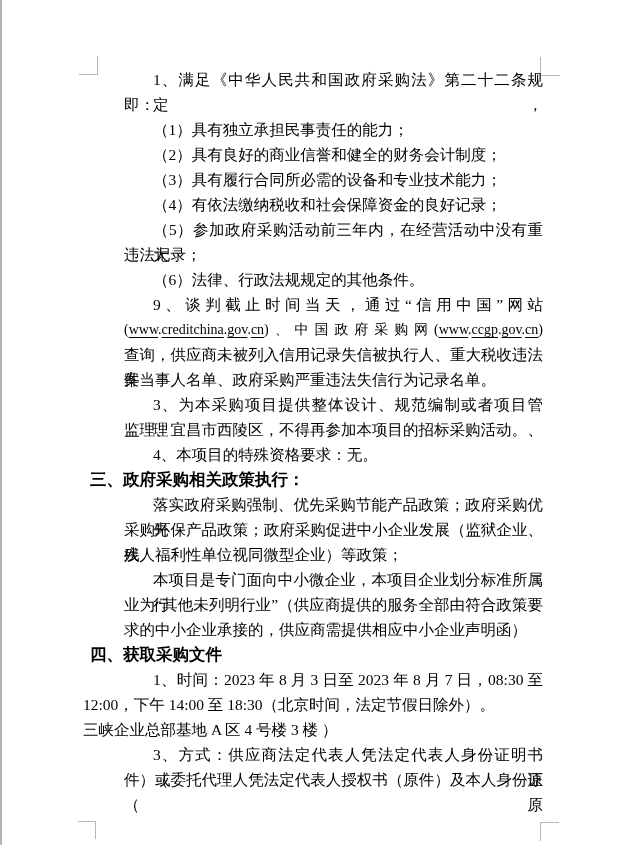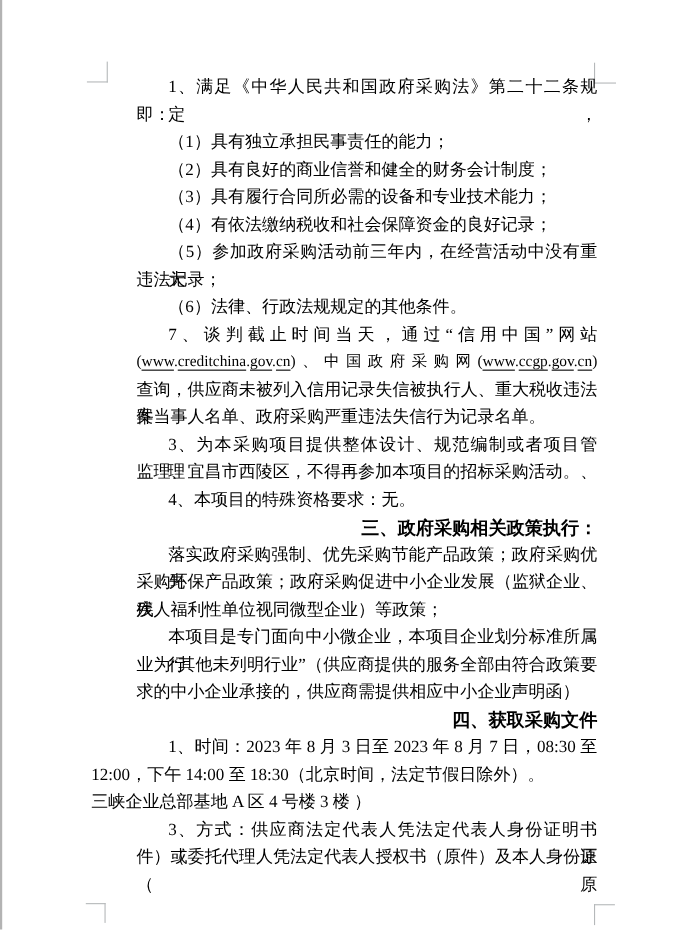--- a/index.html
+++ b/index.html
@@ -34,21 +34,21 @@
     font-size:15.5px;line-height:25px;
   }
   .line{
     height:25px;white-space:pre;overflow:visible;
     text-align:left;
   }
   .line.margin{padding-left:8px;font-size:16.5px;}
   .line.flush{padding-left:1px;}
   .line.hang{padding-left:42px;}
   .line.first{padding-left:71px;}
-  .line.bold{font-weight:700;text-align:right;}
+  .line.bold{font-weight:700;}
   .line.fill{
     white-space:normal;
     text-align:justify;
     text-align-last:justify;
     text-justify:inter-character;
   }
   .line.url{font-size:14px;letter-spacing:0;}
   .squiggle{
     text-decoration-line:underline;
     text-decoration-style:wavy;
@@ -70,21 +70,21 @@
   <div class="text-area" id="doc-lines">
       <div class="line first fill">1、满足《中华人民共和国政府采购法》第二十二条规定，</div>
       <div class="line hang">即：</div>
       <div class="line first">（1）具有独立承担民事责任的能力；</div>
       <div class="line first">（2）具有良好的商业信誉和健全的财务会计制度；</div>
       <div class="line first">（3）具有履行合同所必需的设备和专业技术能力；</div>
       <div class="line first">（4）有依法缴纳税收和社会保障资金的良好记录；</div>
       <div class="line first fill">（5）参加政府采购活动前三年内，在经营活动中没有重大</div>
       <div class="line hang">违法记录；</div>
       <div class="line first">（6）法律、行政法规规定的其他条件。</div>
-      <div class="line first fill">7、谈判截止时间当天，通过“信用中国”网站</div>
+      <div class="line first fill">9、谈判截止时间当天，通过“信用中国”网站</div>
       <div class="line hang fill url"><span>(</span><span class="squiggle">www</span><span>.</span><span class="squiggle">creditchina</span><span>.</span><span class="squiggle">gov</span><span>.</span><span class="squiggle">cn</span><span>)、中国政府采购网(</span><span class="squiggle">www</span><span>.</span><span class="squiggle">ccgp</span><span>.</span><span class="squiggle">gov</span><span>.</span><span class="squiggle">cn</span><span>)</span></div>
       <div class="line hang fill">查询，供应商未被列入信用记录失信被执行人、重大税收违法案</div>
       <div class="line hang">件当事人名单、政府采购严重违法失信行为记录名单。</div>
       <div class="line first fill">3、为本采购项目提供整体设计、规范编制或者项目管理、</div>
       <div class="line hang">监理、宜昌市西陵区，不得再参加本项目的招标采购活动。</div>
       <div class="line first">4、本项目的特殊资格要求：无。</div>
       <div class="line margin bold">三、政府采购相关政策执行：</div>
       <div class="line first fill">落实政府采购强制、优先采购节能产品政策；政府采购优先</div>
       <div class="line hang fill">采购环保产品政策；政府采购促进中小企业发展（监狱企业、残</div>
       <div class="line hang">疾人福利性单位视同微型企业）等政策；</div>

